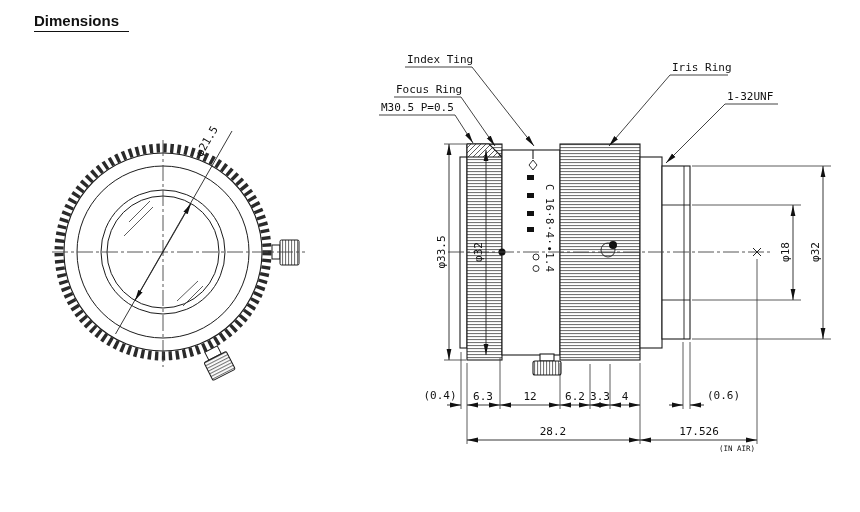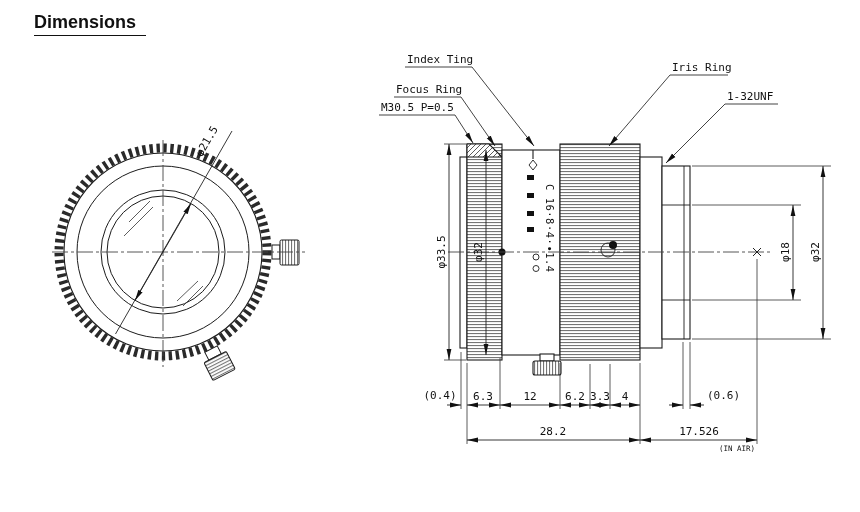--- a/index.html
+++ b/index.html
@@ -1,20 +1,20 @@
 <!DOCTYPE html>
 <html><head>
 <meta charset="utf-8">
 <style>
   html,body{margin:0;padding:0;background:#fff;}
   #stage{position:relative;width:860px;height:512px;background:#fff;overflow:hidden;
          font-family:"DejaVu Sans Mono",monospace;}
   #title{position:absolute;left:34px;top:12px;
          font-family:"Liberation Sans","DejaVu Sans",sans-serif;
-         font-size:18px;font-weight:600;color:#111;
+         font-size:15px;font-weight:600;color:#111;
          border-bottom:1.5px solid #111;padding:0 10px 2px 0;}
   svg text{fill:#111;stroke:none;font-family:"DejaVu Sans Mono",monospace;}
   .lbl{font-size:11px;}
   .dim{font-size:11px;}
   .tiny{font-size:7.5px;}
   .ap{font-size:10.5px;letter-spacing:0.5px;}
   .cl{stroke:#444;stroke-width:0.9;stroke-dasharray:16 3 3 3;fill:none;}
   .ext{stroke:#333;stroke-width:0.8;}
   .dl{stroke:#222;stroke-width:0.9;fill:none;}
   .ldr{stroke:#222;stroke-width:0.85;fill:none;}

